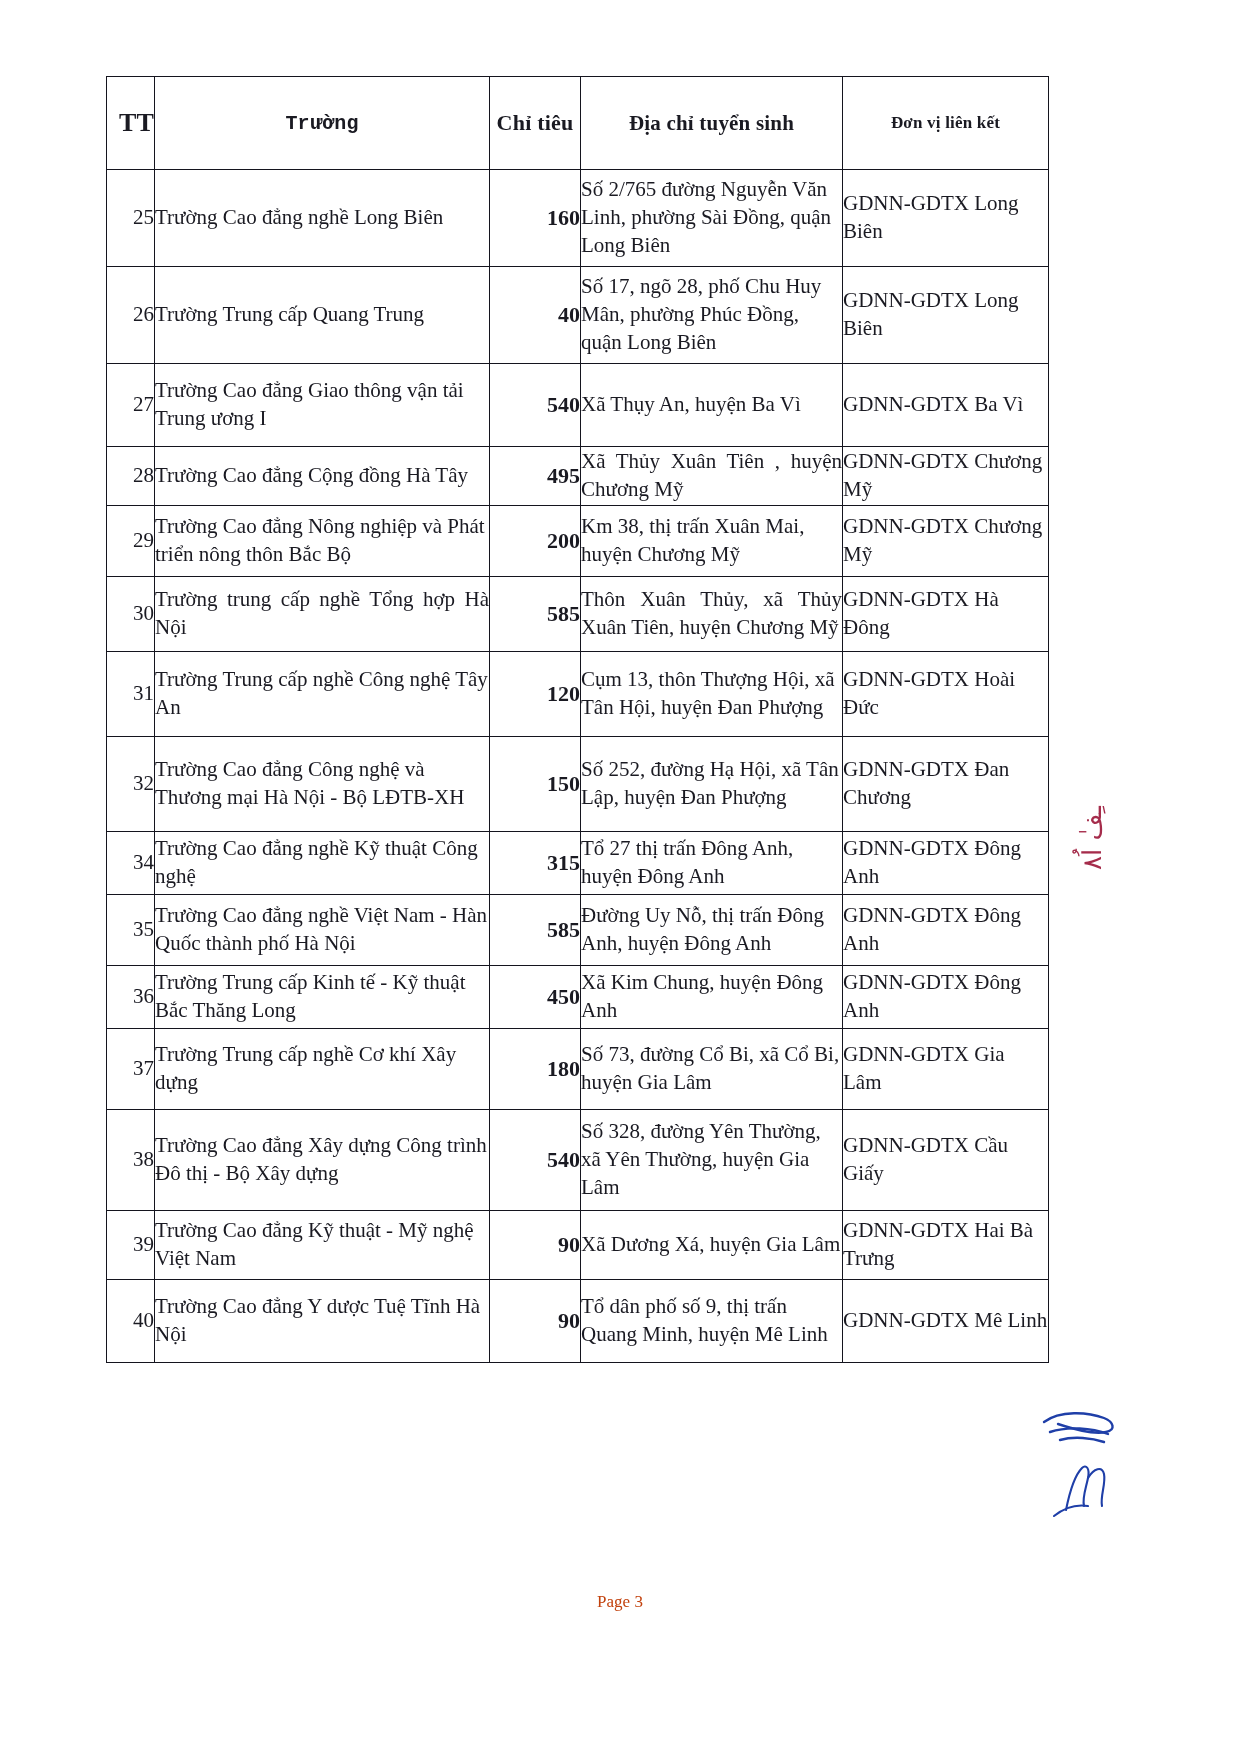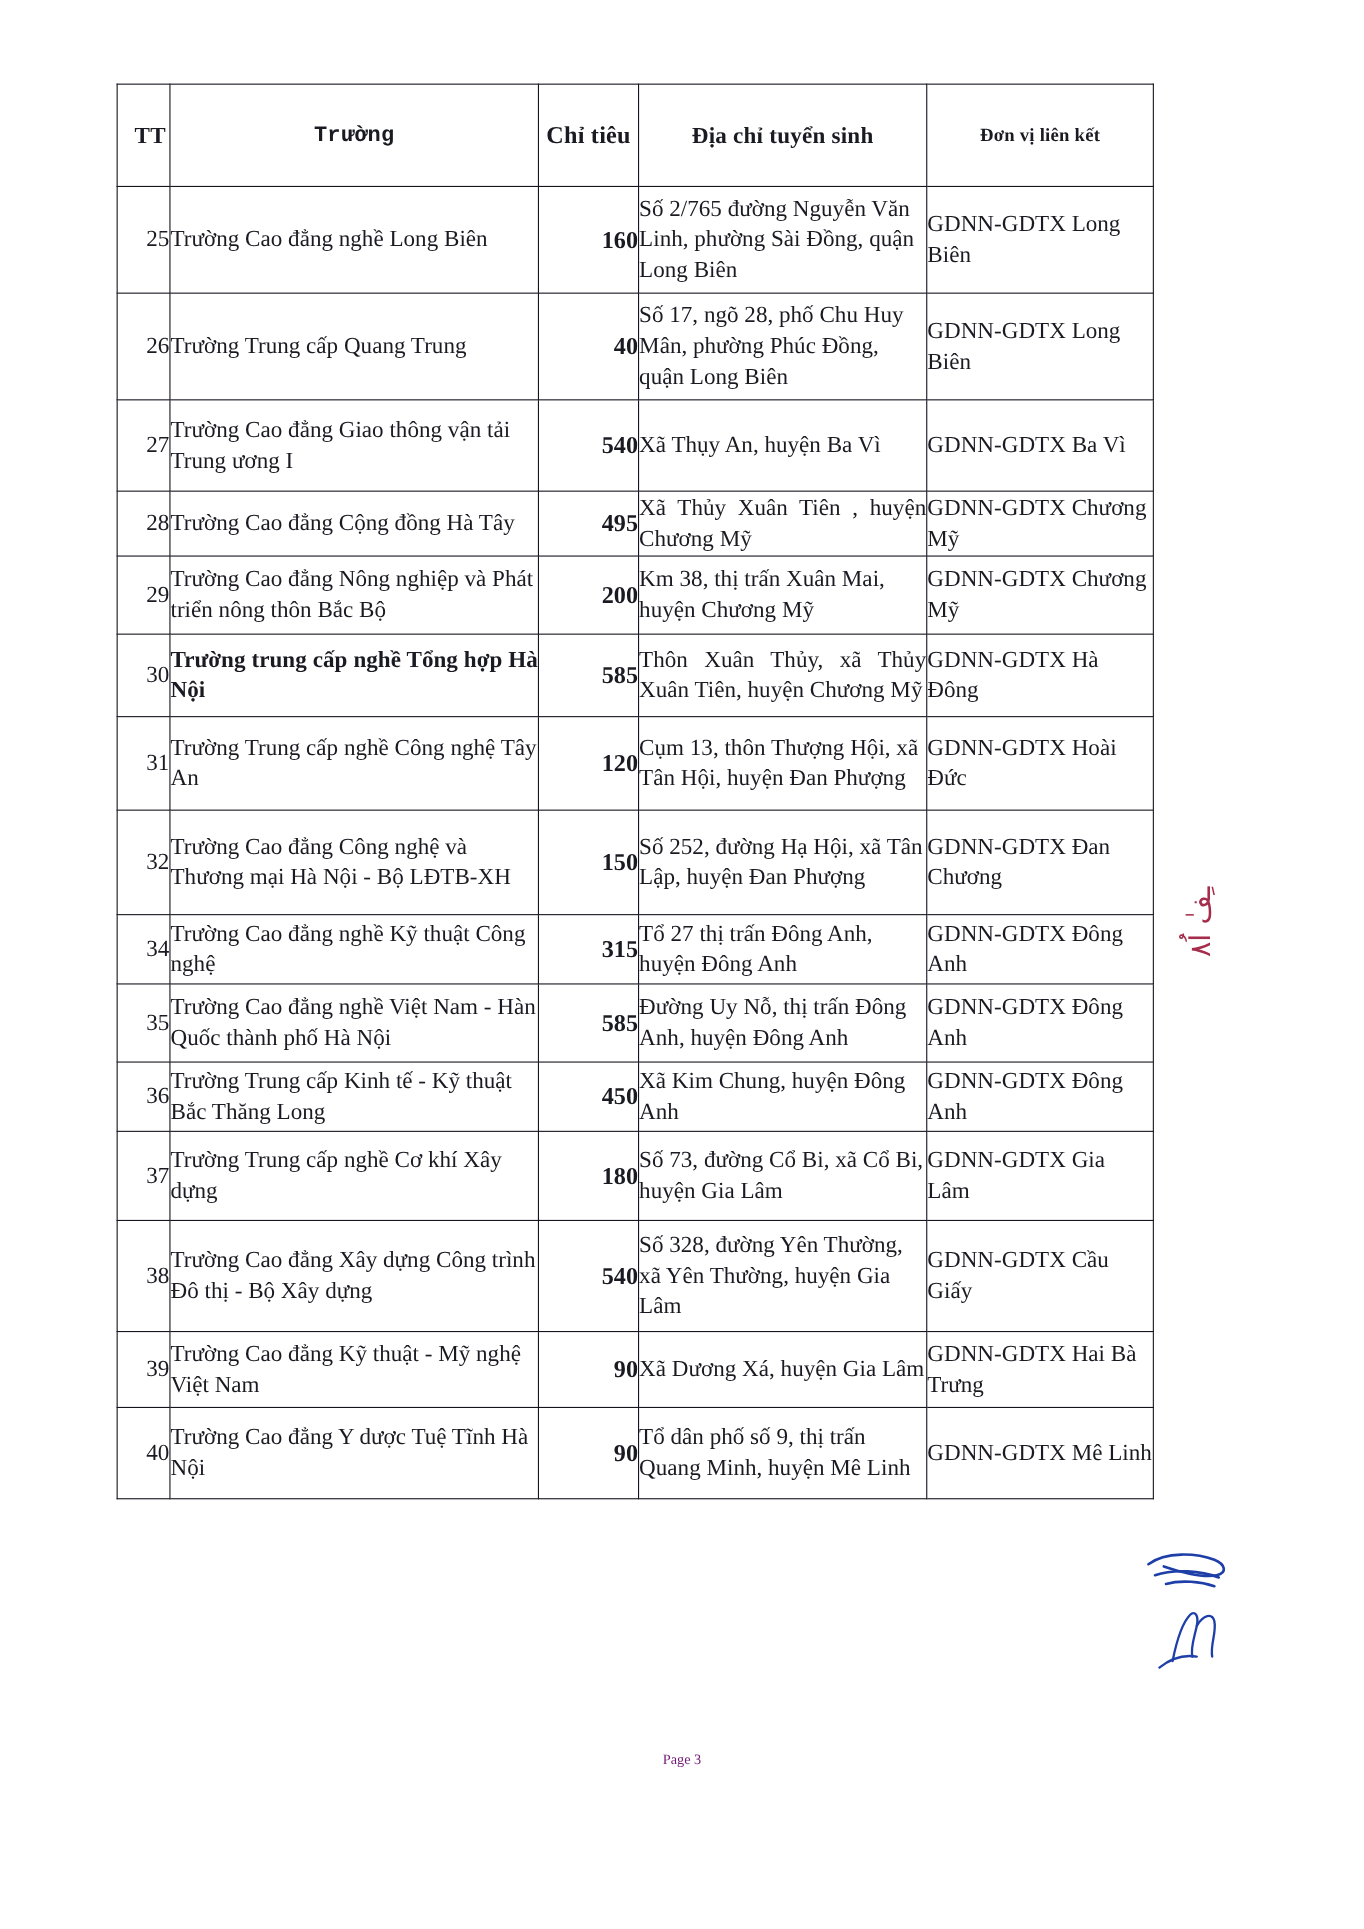--- a/index.html
+++ b/index.html
@@ -51,41 +51,41 @@
   col.c-addr    { width: 262px; }
   col.c-partner { width: 206px; }
 
   thead th {
     height: 92px;
     text-align: center;
     font-weight: bold;
     font-size: 20px;
     letter-spacing: 0.2px;
   }
-  thead th.h-tt      { font-size: 21px; padding-left: 12px; }
+  thead th.h-tt      { font-size: 26px; padding-left: 12px; }
   thead th.h-school  { font-size: 20px; font-family: Liberation Mono, monospace; }
   thead th.h-quota   { font-size: 22px; }
   thead th.h-addr    { font-size: 21px; margin-left: 44px; }
   thead th.h-partner { font-size: 17px; }
 
   tbody td {
     font-size: 21px;
     line-height: 1.33;
   }
 
   td.cell-tt {
     text-align: right;
     font-size: 21px;
     padding: 6px 2px;
   }
   td.cell-school {
     text-align: left;
     padding: 9px 8px 9px 11px;
   }
-  td.cell-school.justify { text-align: justify; text-align-last: left; font-weight: bold; }
+  td.cell-school.justify { text-align: justify; text-align-last: left; }
   td.cell-quota {
     text-align: right;
     font-weight: bold;
     font-size: 22px;
     padding: 6px 14px 6px 4px;
   }
   td.cell-addr {
     text-align: left;
     padding: 9px 6px 9px 9px;
   }
@@ -140,22 +140,22 @@
     height: 120px;
     pointer-events: none;
   }
 
   .footer {
     position: absolute;
     left: 0;
     top: 1592px;
     width: 1240px;
     text-align: center;
-    font-size: 13px;
-    color: #701a75;
+    font-size: 17px;
+    color: #c2410c;
   }
 </style>
 </head>
 <body>
 
 <div class="page">
 
   <div class="table-wrap">
     <table class="sheet">
       <colgroup>

